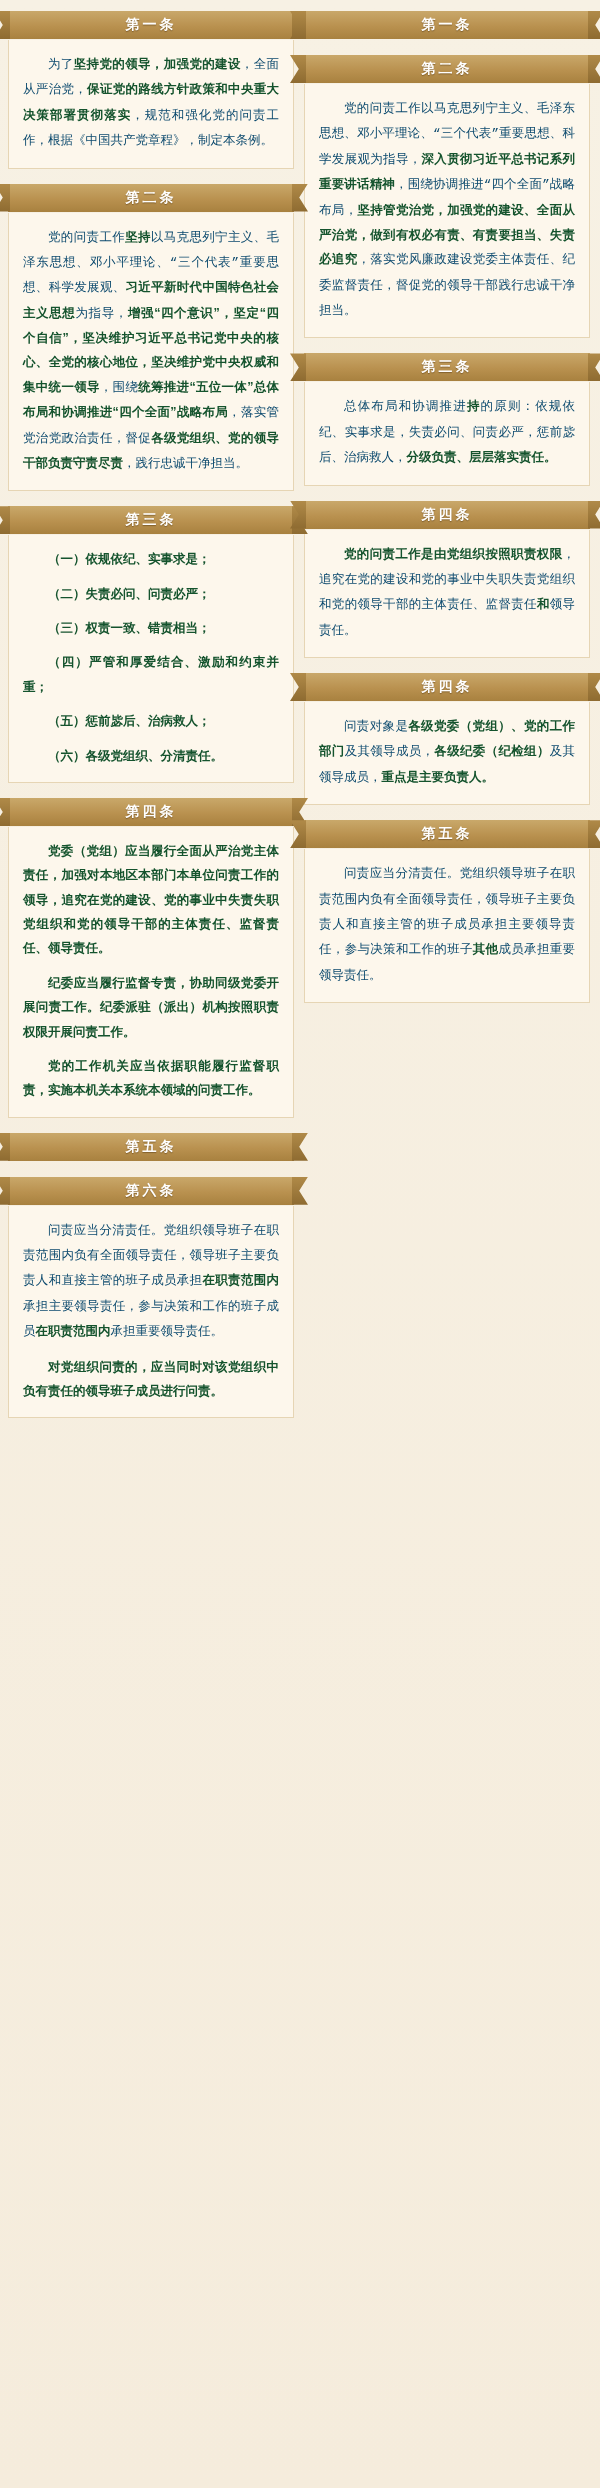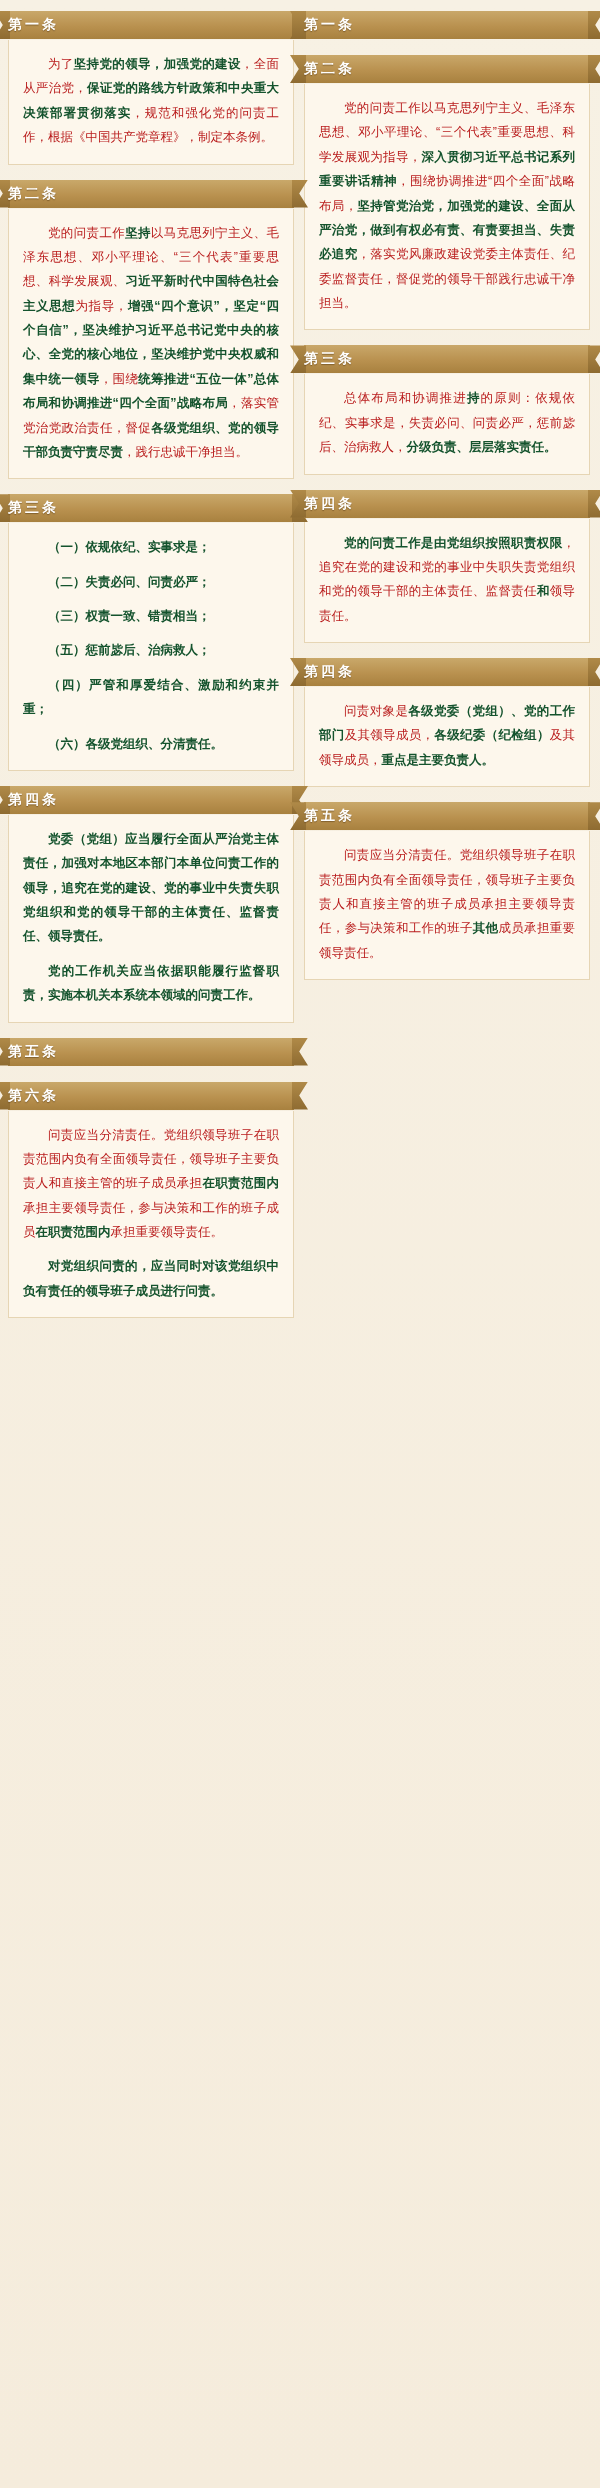--- a/index.html
+++ b/index.html
@@ -36,20 +36,21 @@
     align-items: center;
     justify-content: center;
   }
   .banner .ribbon {
     position: relative;
     width: 100%;
     height: 28px;
     background: linear-gradient(180deg, #c9a86a 0%, #b9914f 55%, #a8813f 100%);
     display: flex;
     align-items: center;
+    justify-content: center;
   }
   .banner .ribbon:before,
   .banner .ribbon:after {
     content: "";
     position: absolute;
     top: 0;
     width: 16px;
     height: 28px;
     background: linear-gradient(180deg, #b08a48 0%, #8e6b31 100%);
   }
@@ -78,21 +79,21 @@
     text-align: justify;
     text-justify: inter-ideograph;
     text-indent: 2em;
     color: #4a3a28;
   }
   .card p:last-child { margin-bottom: 0; }
   .hl {
     color: #14532d;
     font-weight: bold;
   }
-  .plain { color: #b91c1c; font-weight: normal; }
+  .plain { color: #0c4a6e; font-weight: normal; font-family: Liberation Mono, monospace; }
   .block { margin-bottom: 14px; }
 </style>
 </head>
 <body>
 
 <div class="page">
   <div class="columns">
     <div class="col" id="col-left">
         <div class="block">
           <div class="banner">
@@ -117,33 +118,34 @@
         <div class="block">
           <div class="banner">
             <div class="ribbon">
               <div class="ribbon-text">第三条</div>
             </div>
           </div>
           <div class="card">
             <p><span class="hl">（一）依规依纪、实事求是；</span></p>
             <p><span class="hl">（二）失责必问、问责必严；</span></p>
             <p><span class="hl">（三）权责一致、错责相当；</span></p>
+            <p><span class="hl">（四）严管和厚爱结合、激励和约束并重；</span></p>
             <p><span class="hl">（五）惩前毖后、治病救人；</span></p>
-            <p><span class="hl">（四）严管和厚爱结合、激励和约束并重；</span></p>
             <p><span class="hl">（六）各级党组织、分清责任。</span></p>
           </div>
         </div>
         <div class="block">
           <div class="banner">
             <div class="ribbon">
               <div class="ribbon-text">第四条</div>
             </div>
           </div>
           <div class="card">
             <p><span class="hl">党委（党组）应当履行全面从严治党主体责任，加强对本地区本部门本单位问责工作的领导，追究在党的建设、党的事业中失责失职党组织和党的领导干部的主体责任、监督责任、领导责任。</span></p>
+            <p><span class="hl">纪委应当履行监督专责，协助同级党委开展问责工作。纪委派驻（派出）机构按照职责权限开展问责工作。</span></p>
             <p><span class="hl">党的工作机关应当依据职能履行监督职责，实施本机关本系统本领域的问责工作。</span></p>
           </div>
         </div>
         <div class="block">
           <div class="banner">
             <div class="ribbon">
               <div class="ribbon-text">第五条</div>
             </div>
           </div>
         </div>

